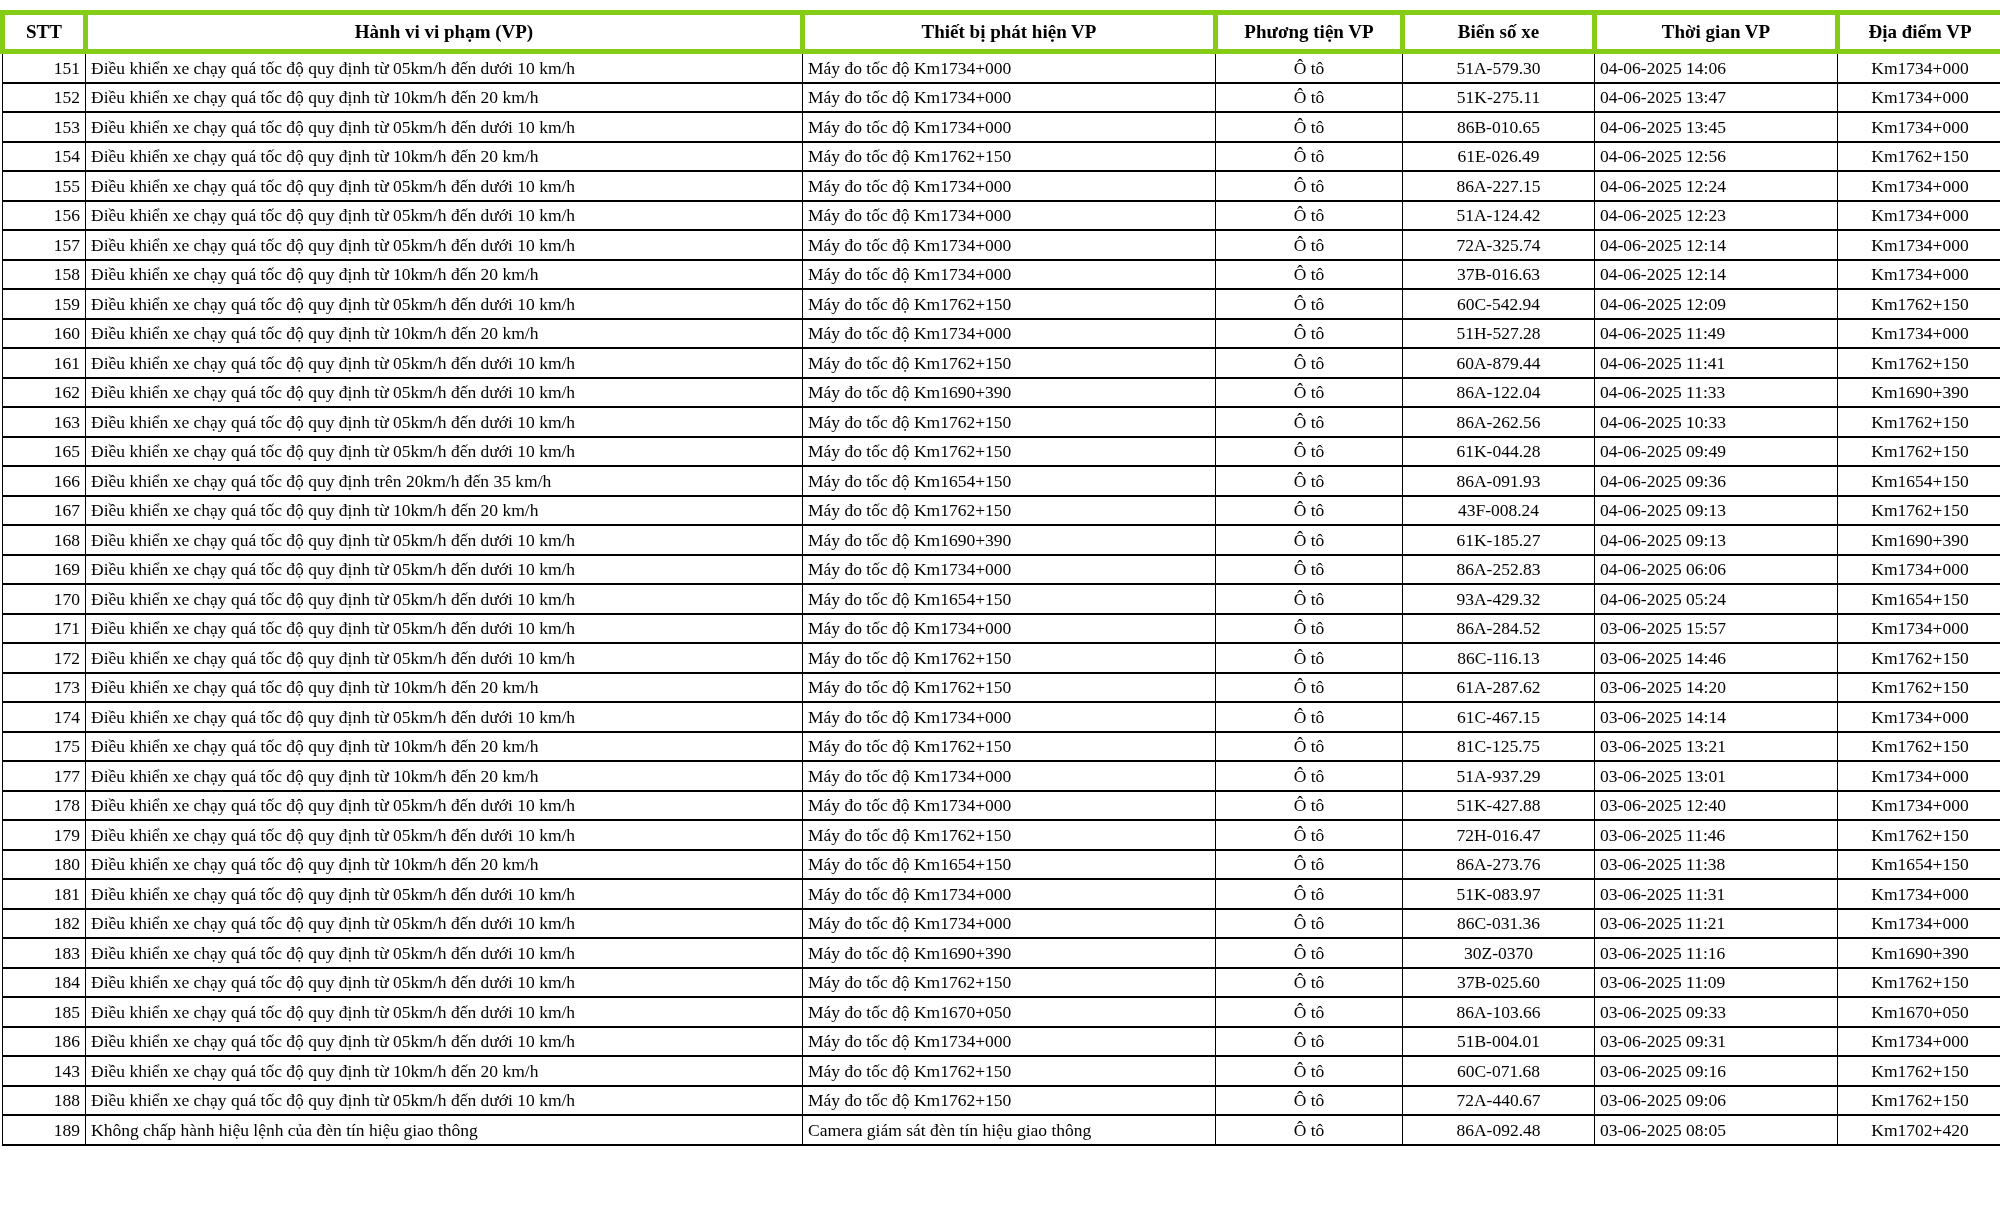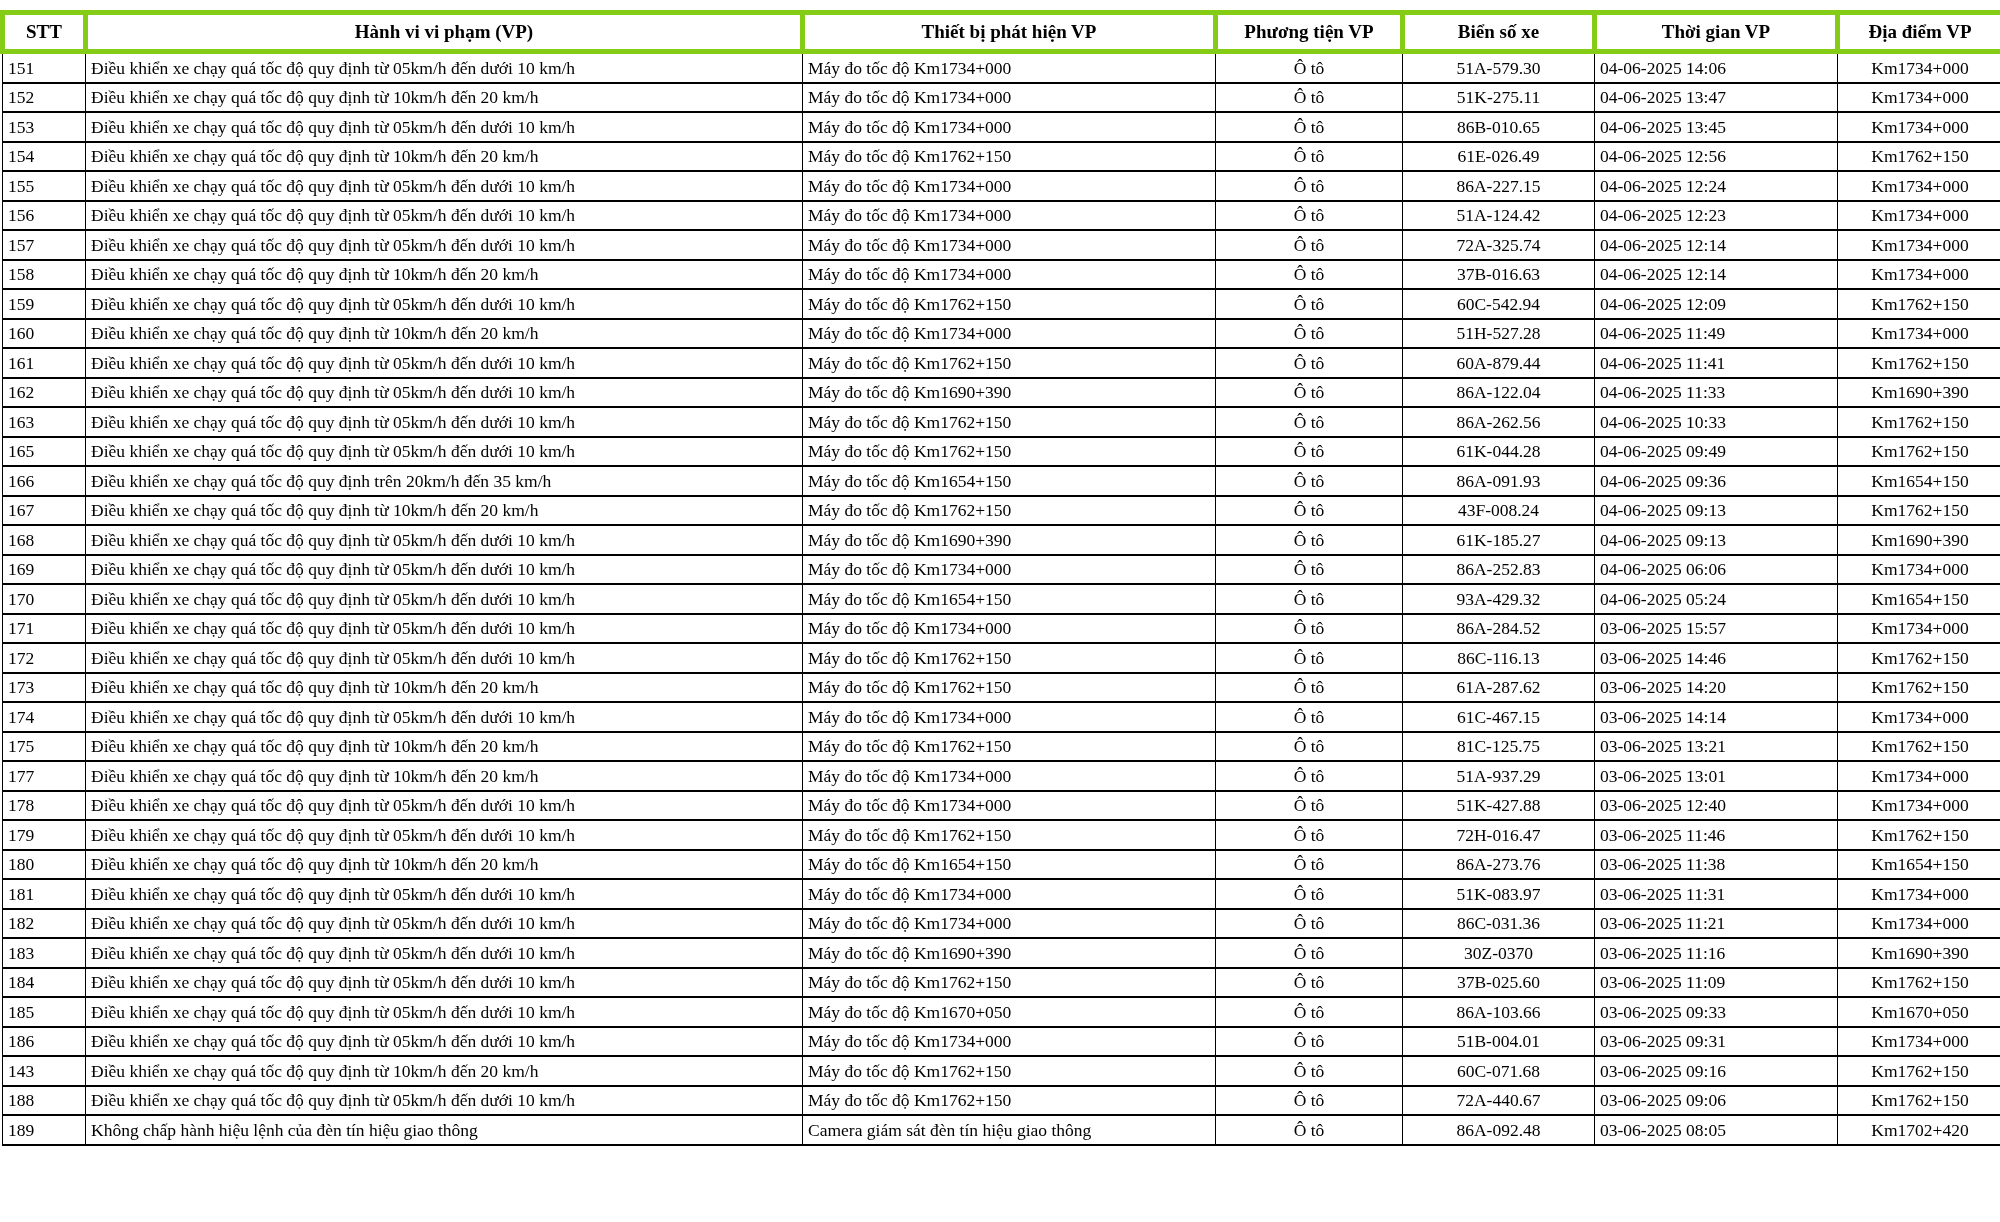--- a/index.html
+++ b/index.html
@@ -26,21 +26,21 @@
     border-right:1px solid #000;
     border-top:2px solid #000;
     border-bottom:2px solid #000;
     font-size:17.5px;
     height:27.5px;
     padding:0 5px;
     overflow:hidden;
     white-space:nowrap;
     line-height:1.05;
   }
-  td.cell-stt{text-align:left;}
+  td.cell-stt{text-align:right;}
   td.cell-violation{text-align:left;}
   td.cell-device{text-align:left;}
   td.cell-vehicle{text-align:center;}
   td.cell-plate{text-align:center;font-weight:normal;}
   td.cell-time{text-align:left;}
   td.cell-location{text-align:center;font-family:Liberation Serif, serif;}
 </style>
 </head>
 <body>
 

